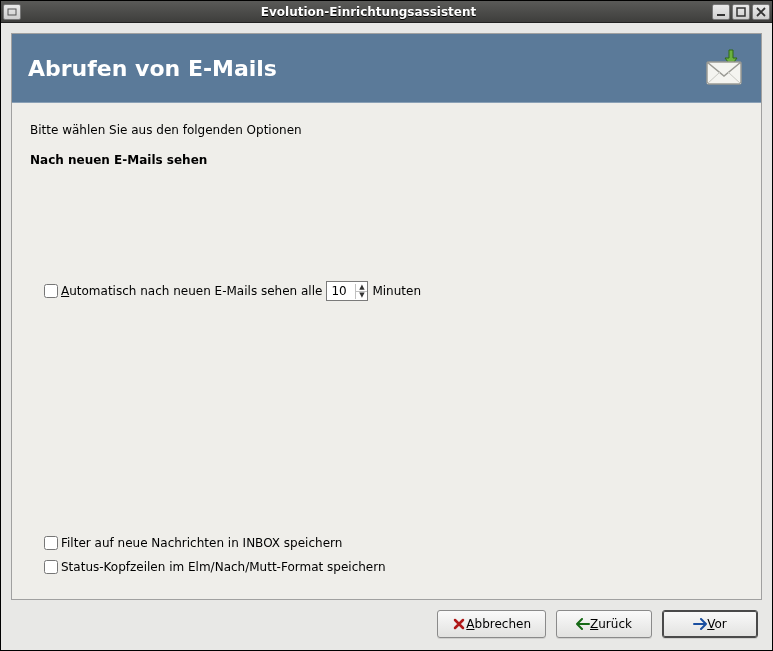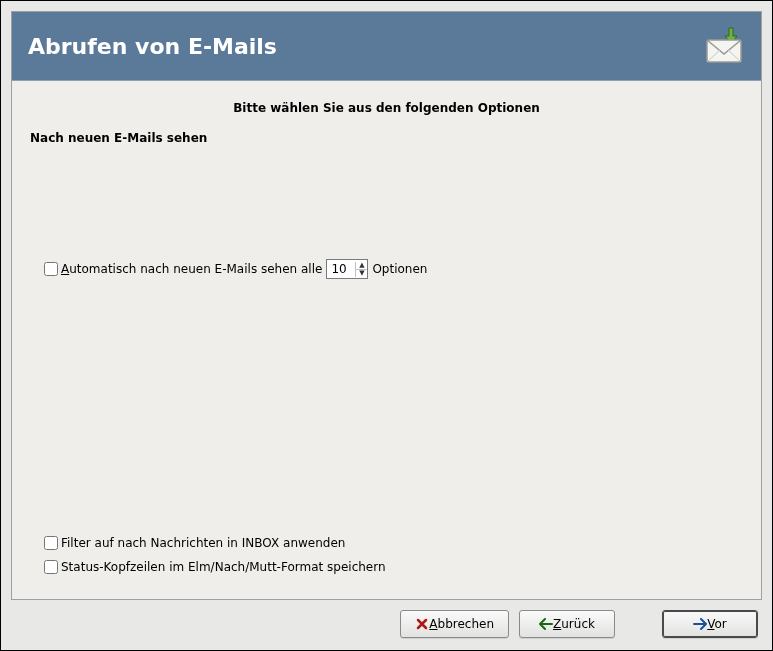--- a/index.html
+++ b/index.html
@@ -93,23 +93,21 @@
   }
   .banner .mail-icon svg { display: block; }
   .content {
     flex: 1;
     padding: 14px 18px 18px 18px;
     display: flex;
     flex-direction: column;
     color: #000;
   }
   .instruction {
-    text-align: center;
     margin: 6px 0 16px 0;
-    font-weight: bold;
   }
   .section-header {
     font-weight: bold;
     margin-bottom: 110px;
   }
   .check-row {
     display: flex;
     align-items: center;
     gap: 0;
     margin: 4px 0 4px 10px;
@@ -175,29 +173,53 @@
     align-items: center;
     justify-content: center;
     gap: 0;
     font: inherit;
     cursor: pointer;
     box-shadow: 0 1px 0 rgba(0,0,0,0.1);
   }
   .btn.default {
     border: 1px solid #4a4a4a;
     box-shadow: 0 0 0 1px #4a4a4a inset, 0 1px 0 rgba(0,0,0,0.1);
-    margin-left: 37px;
   }
   .btn .mn { text-decoration: underline; }
   .icon { display: inline-flex; }
 </style>
 </head>
 <body>
 
 <div class="window">
+  <div class="titlebar">
+    <div class="sysmenu">
+      <svg width="10" height="8" viewBox="0 0 10 8">
+          <rect x="1" y="1" width="8" height="6" fill="none" stroke="#555" stroke-width="1"></rect>
+        </svg>
+    </div>
+    <div class="title">Evolution-Einrichtungsassistent</div>
+    <div class="ctrls">
+      <div class="ctrl">
+        <svg width="10" height="10" viewBox="0 0 10 10">
+            <rect x="1" y="7" width="8" height="2" fill="#333"></rect>
+          </svg>
+      </div>
+      <div class="ctrl">
+        <svg width="10" height="10" viewBox="0 0 10 10">
+            <rect x="1" y="1" width="8" height="8" fill="none" stroke="#333" stroke-width="1.5"></rect>
+          </svg>
+      </div>
+      <div class="ctrl">
+        <svg width="10" height="10" viewBox="0 0 10 10">
+            <path d="M1 1 L9 9 M9 1 L1 9" stroke="#333" stroke-width="1.8"></path>
+          </svg>
+      </div>
+    </div>
+  </div>
 
   <div class="client">
     <div class="panel">
       <div class="banner">
         <h1>Abrufen von E-Mails</h1>
         <span class="mail-icon icon">
           <svg width="42" height="40" viewBox="0 0 42 40">
             <path d="M26 2 L26 10 L22 10 L28 18 L34 10 L30 10 L30 2 Z" fill="#6cb23f" stroke="#2e6b12" stroke-width="1"></path>
             <rect x="4" y="14" width="34" height="22" rx="2" fill="#f4f4f0" stroke="#9a9a94" stroke-width="1.5"></rect>
             <path d="M4 14 L21 28 L38 14" fill="none" stroke="#9a9a94" stroke-width="1.5"></path>
@@ -215,27 +237,27 @@
           <label for="cb-auto">
             <span class="mn">A</span><span>utomatisch nach neuen E-Mails sehen alle</span>
           </label>
           <span class="spinbox">
             <input type="text" value="10" style="">
             <span class="spins">
               <span class="spin">▲</span>
               <span class="spin">▼</span>
             </span>
           </span>
-          <span>Optionen</span>
+          <span>Minuten</span>
         </div>
 
         <div class="bottom-options">
           <div class="check-row">
             <input type="checkbox" id="cb-filter" style="">
-            <label for="cb-filter">Filter auf nach Nachrichten in INBOX anwenden</label>
+            <label for="cb-filter">Filter auf neue Nachrichten in INBOX speichern</label>
           </div>
           <div class="check-row">
             <input type="checkbox" id="cb-status" style="">
             <label for="cb-status">Status-Kopfzeilen im Elm/Nach/Mutt-Format speichern</label>
           </div>
         </div>
       </div>
     </div>
 
     <div class="button-row">

